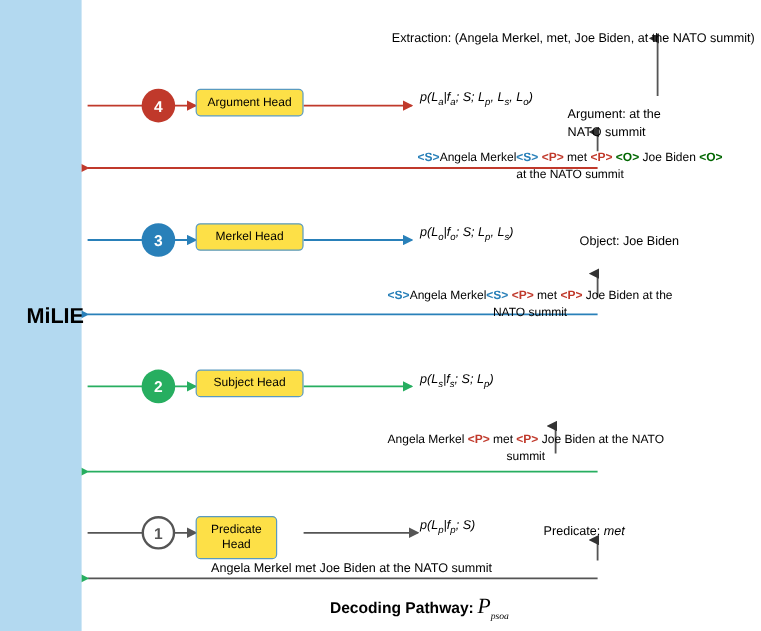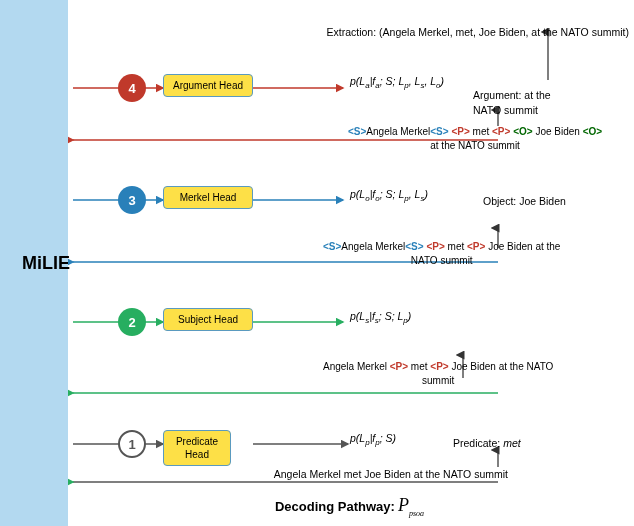--- a/index.html
+++ b/index.html
@@ -261,21 +261,21 @@
     <div class="step-box" style="left:95px; top:430px; width:68px;">
       <span>Predicate Head</span>
     </div>
     <div style="position:absolute; left:282px; top:432px; font-size:10.5px; font-style:italic;">
       p(L<sub>p</sub>|f<sub>p</sub>; S)
     </div>
     <div class="result-label" style="left:385px; top:436px; font-size:10.5px;">
       Predicate: <em>met</em>
     </div>
 
-    <div style="position:absolute; left:10px; top:468px; font-size:10.5px; text-align:right; width:430px;">
+    <div style="position:absolute; left:10px; top:468px; font-size:10.5px; text-align:center; width:430px;">
       Angela Merkel met Joe Biden at the NATO summit
     </div>
 
     <div style="position:absolute; bottom:8px; left:7px; right:10px; text-align:center;">
       <span style="font-size:13px; font-weight:bold;">Decoding Pathway:</span>
       <span style="font-size:18px; font-style:italic; font-family: 'Times New Roman', serif;">P<sub>psoa</sub></span>
     </div>
 
   </div>
 </div>

